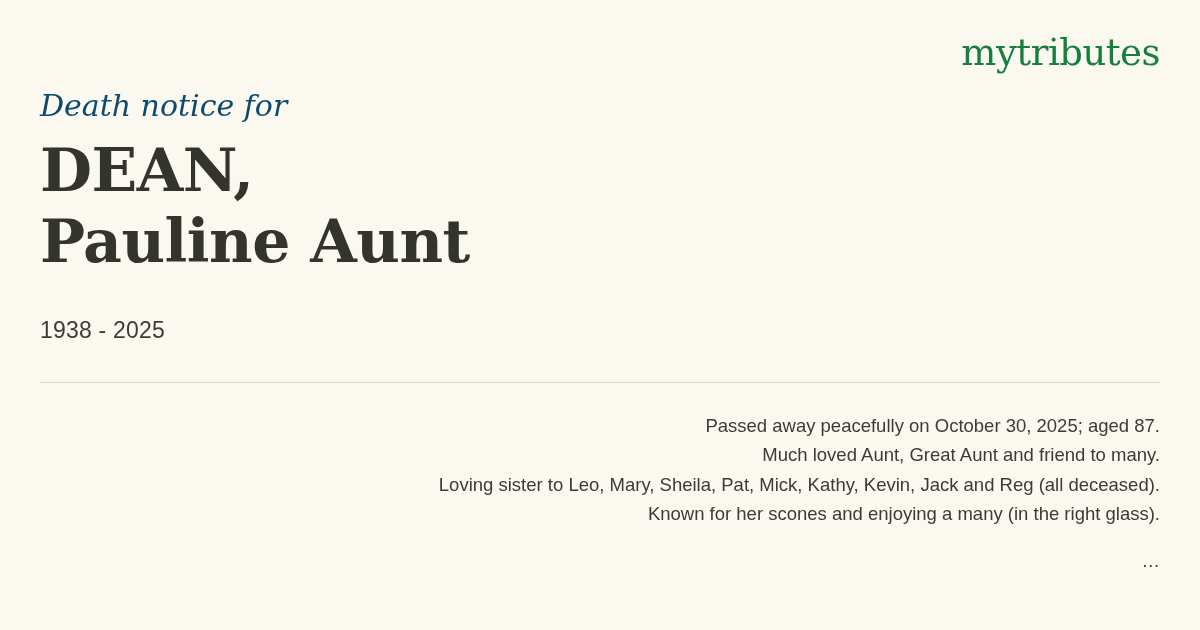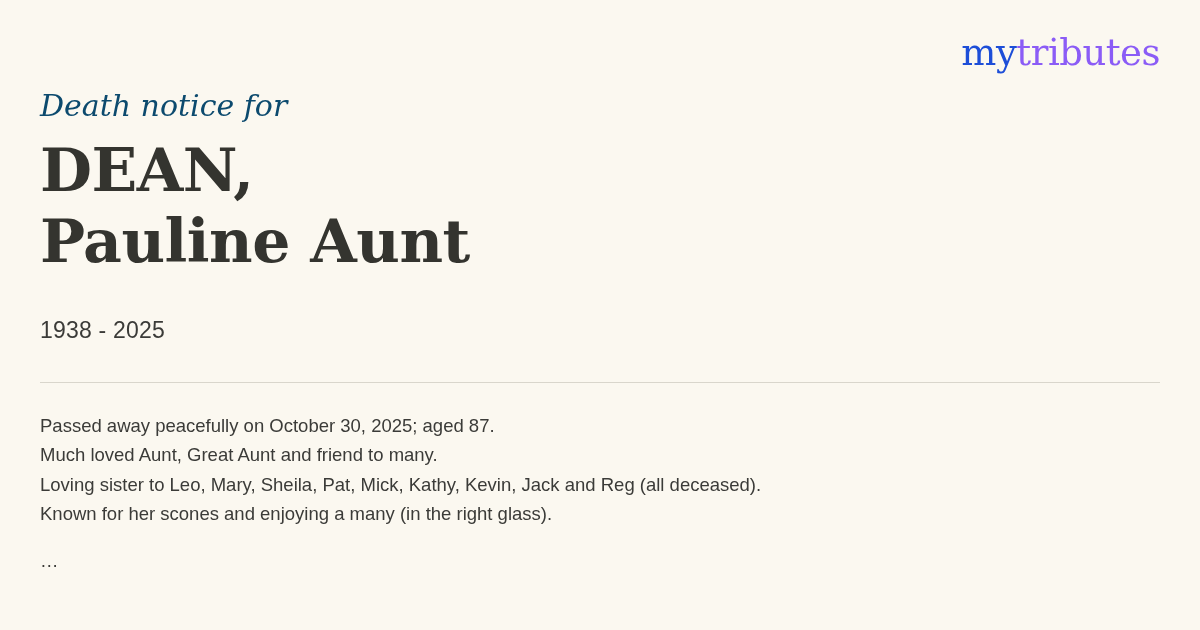--- a/index.html
+++ b/index.html
@@ -25,25 +25,25 @@
     position: absolute;
     top: 34px;
     right: 40px;
     font-family: "DejaVu Serif", "Liberation Serif", serif;
     font-size: 37px;
     letter-spacing: -0.5px;
     line-height: 1;
     white-space: nowrap;
   }
   .brand .brand-my {
-    color: #1d4ed8;
+    color: #15803d;
     font-weight: 400;
   }
   .brand .brand-tributes {
-    color: #8b5cf6;
+    color: #15803d;
     font-weight: 400;
     margin-top: 24px;
   }
   .content {
     position: absolute;
     left: 40px;
     top: 0;
     width: 1120px;
   }
   .kicker {
@@ -77,20 +77,21 @@
     margin-top: 38px;
     border: 0;
     border-top: 1px solid #d9d6cc;
     width: 1120px;
   }
   .body-text {
     margin-top: 28px;
     font-size: 18.5px;
     line-height: 29.5px;
     color: #3b3b38;
+    text-align: right;
   }
   .body-line {
     display: block;
     white-space: pre-wrap;
   }
   .ellipsis {
     display: block;
     margin-top: 22px;
     font-size: 18.5px;
     line-height: 20px;

